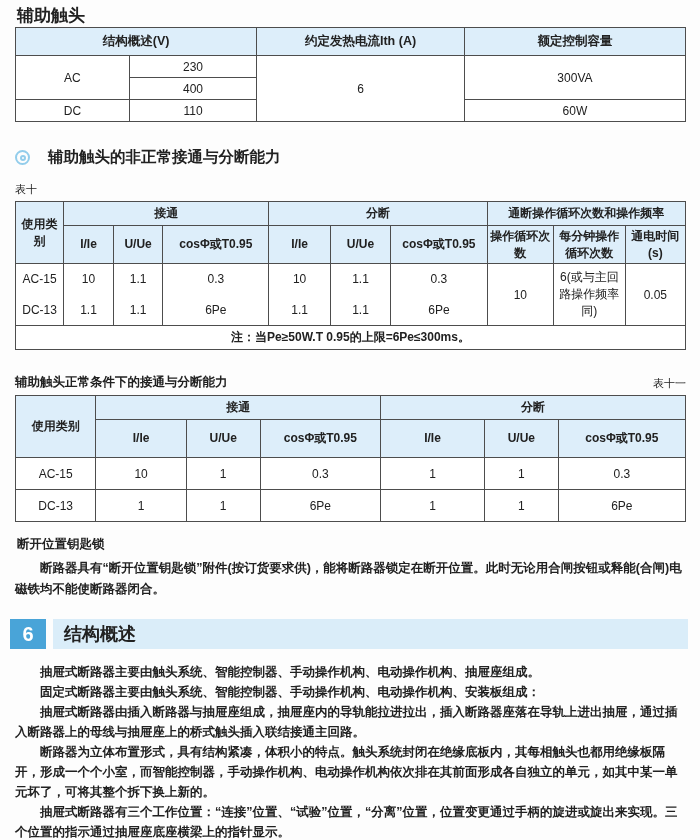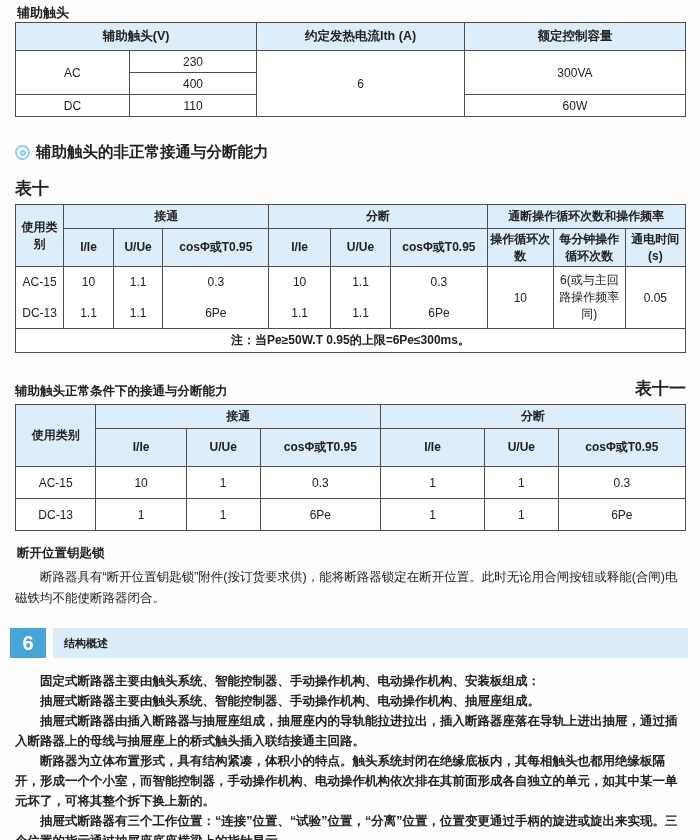--- a/index.html
+++ b/index.html
@@ -6,21 +6,21 @@
   html,body { width:700px; height:840px; }
   body {
     background:#fdfdfd;
     color:#212121;
     font-family:"Liberation Sans", sans-serif;
     overflow:hidden;
   }
   .page { padding:2px 14px 0 15px; }
 
   
-  .h-top { font-size:13px; font-weight:700; margin:2px 0 0 2px; }
+  .h-top { font-size:17px; font-weight:700; margin:2px 0 0 2px; }
   .h-sub { font-size:13px; font-weight:700; margin:5px 0 5px 10px; }
 
   
   table { border-collapse:collapse; width:671px; table-layout:fixed; }
   th, td {
     border:1px solid var(--border, #4d4d4d);
     text-align:center; vertical-align:middle;
     font-size:12px; padding:1px 2px;
     background:#fff;
     word-break:break-all;
@@ -30,53 +30,53 @@
   .r22 td { height:22px; }
   .hr24 th { height:24px; }
   .hr38 th { height:38px; line-height:1.35; }
   .r31 td { height:31px; }
   .r32 td { height:32px; }
   .nb { border-bottom-style:hidden; }
   .nt { border-top-style:hidden; }
   .note-row td { height:24px; font-weight:700; font-size:12px; }
 
   
-  .sec-head { display:flex; align-items:center; gap:6px; margin:25px 0 0 0; }
+  .sec-head { display:flex; align-items:center; gap:18px; margin:25px 0 0 0; }
   .ring-outer {
     width:15px; height:15px; border-radius:50%;
     border:2px solid var(--ring, #93cdeb);
     display:flex; align-items:center; justify-content:center;
     flex:0 0 auto;
   }
   .ring-inner { width:6px; height:6px; border-radius:50%; border:2px solid var(--ring, #93cdeb); }
   .sec-title { font-size:15.5px; font-weight:700; }
 
   
   .cap-row { display:flex; justify-content:space-between; align-items:flex-end; margin:14px 0 4px 0; }
   .cap-row.second { margin-top:24px; }
   .cap-text { font-size:12.5px; font-weight:700; }
-  .cap-no { font-size:17px; font-weight:700; }
+  .cap-no { font-size:11px; font-weight:400; }
 
   
   .h-keylock { font-size:12.5px; font-weight:700; margin:14px 0 0 2px; }
-  .keylock-body { font-size:12.5px; font-weight:400; line-height:21px; text-indent:2em; margin-top:5px; }
+  .keylock-body { font-size:12.5px; font-weight:700; line-height:21px; text-indent:2em; margin-top:5px; }
 
   
   .band { display:flex; align-items:stretch; height:30px; margin:19px 0 0 -5px; width:678px; }
   .num-box {
     width:36px; background:var(--num-box, #49a4d8);
     color:#fff; font-size:20px; font-weight:700;
     display:flex; align-items:center; justify-content:center;
     flex:0 0 auto;
   }
   .band-title-wrap {
     flex:1; margin-left:7px; background:var(--band-bg, #daedf9);
     display:flex; align-items:center; padding-left:11px;
   }
-  .band-title { font-size:11px; font-weight:700;font-family:Liberation Serif, serif; }
+  .band-title { font-size:18px; font-weight:700;font-family:Liberation Serif, serif; }
 
   
   .structure { margin-top:13px; }
   .structure p { font-size:12.5px; font-weight:600; line-height:20px; text-indent:2em; }
 </style>
 </head>
 <body>
 
 <div class="page">
 
@@ -84,21 +84,21 @@
 
   <table class="t-rated">
     <colgroup>
         <col style="width:17%">
         <col style="width:19%">
         <col style="width:31%">
         <col style="width:33%">
       </colgroup>
     <tbody>
       <tr class="hr28">
-        <th colspan="2">辅助触头(V)</th>
+        <th colspan="2">结构概述(V)</th>
         <th>约定发热电流Ith (A)</th>
         <th>额定控制容量</th>
       </tr>
       <tr class="r22">
         <td rowspan="2">AC</td>
         <td>230</td>
         <td rowspan="3">6</td>
         <td rowspan="2">300VA</td>
       </tr>
       <tr class="r22">
@@ -235,20 +235,20 @@
   <p class="keylock-body">断路器具有“断开位置钥匙锁”附件(按订货要求供)，能将断路器锁定在断开位置。此时无论用合闸按钮或释能(合闸)电磁铁均不能使断路器闭合。</p>
 
   <div class="band">
     <div class="num-box">6</div>
     <div class="band-title-wrap">
       <span class="band-title">结构概述</span>
     </div>
   </div>
 
   <div class="structure">
+    <p>抽屉式断路器主要由触头系统、智能控制器、手动操作机构、电动操作机构、抽屉座组成。</p>
     <p>固定式断路器主要由触头系统、智能控制器、手动操作机构、电动操作机构、安装板组成：</p>
-    <p>抽屉式断路器主要由触头系统、智能控制器、手动操作机构、电动操作机构、抽屉座组成。</p>
     <p>抽屉式断路器由插入断路器与抽屉座组成，抽屉座内的导轨能拉进拉出，插入断路器座落在导轨上进出抽屉，通过插入断路器上的母线与抽屉座上的桥式触头插入联结接通主回路。</p>
     <p>断路器为立体布置形式，具有结构紧凑，体积小的特点。触头系统封闭在绝缘底板内，其每相触头也都用绝缘板隔开，形成一个个小室，而智能控制器，手动操作机构、电动操作机构依次排在其前面形成各自独立的单元，如其中某一单元坏了，可将其整个拆下换上新的。</p>
     <p>抽屉式断路器有三个工作位置：“连接”位置、“试验”位置，“分离”位置，位置变更通过手柄的旋进或旋出来实现。三个位置的指示通过抽屉座底座横梁上的指针显示。</p>
   </div>
 
 </div>
 
 </body></html>

